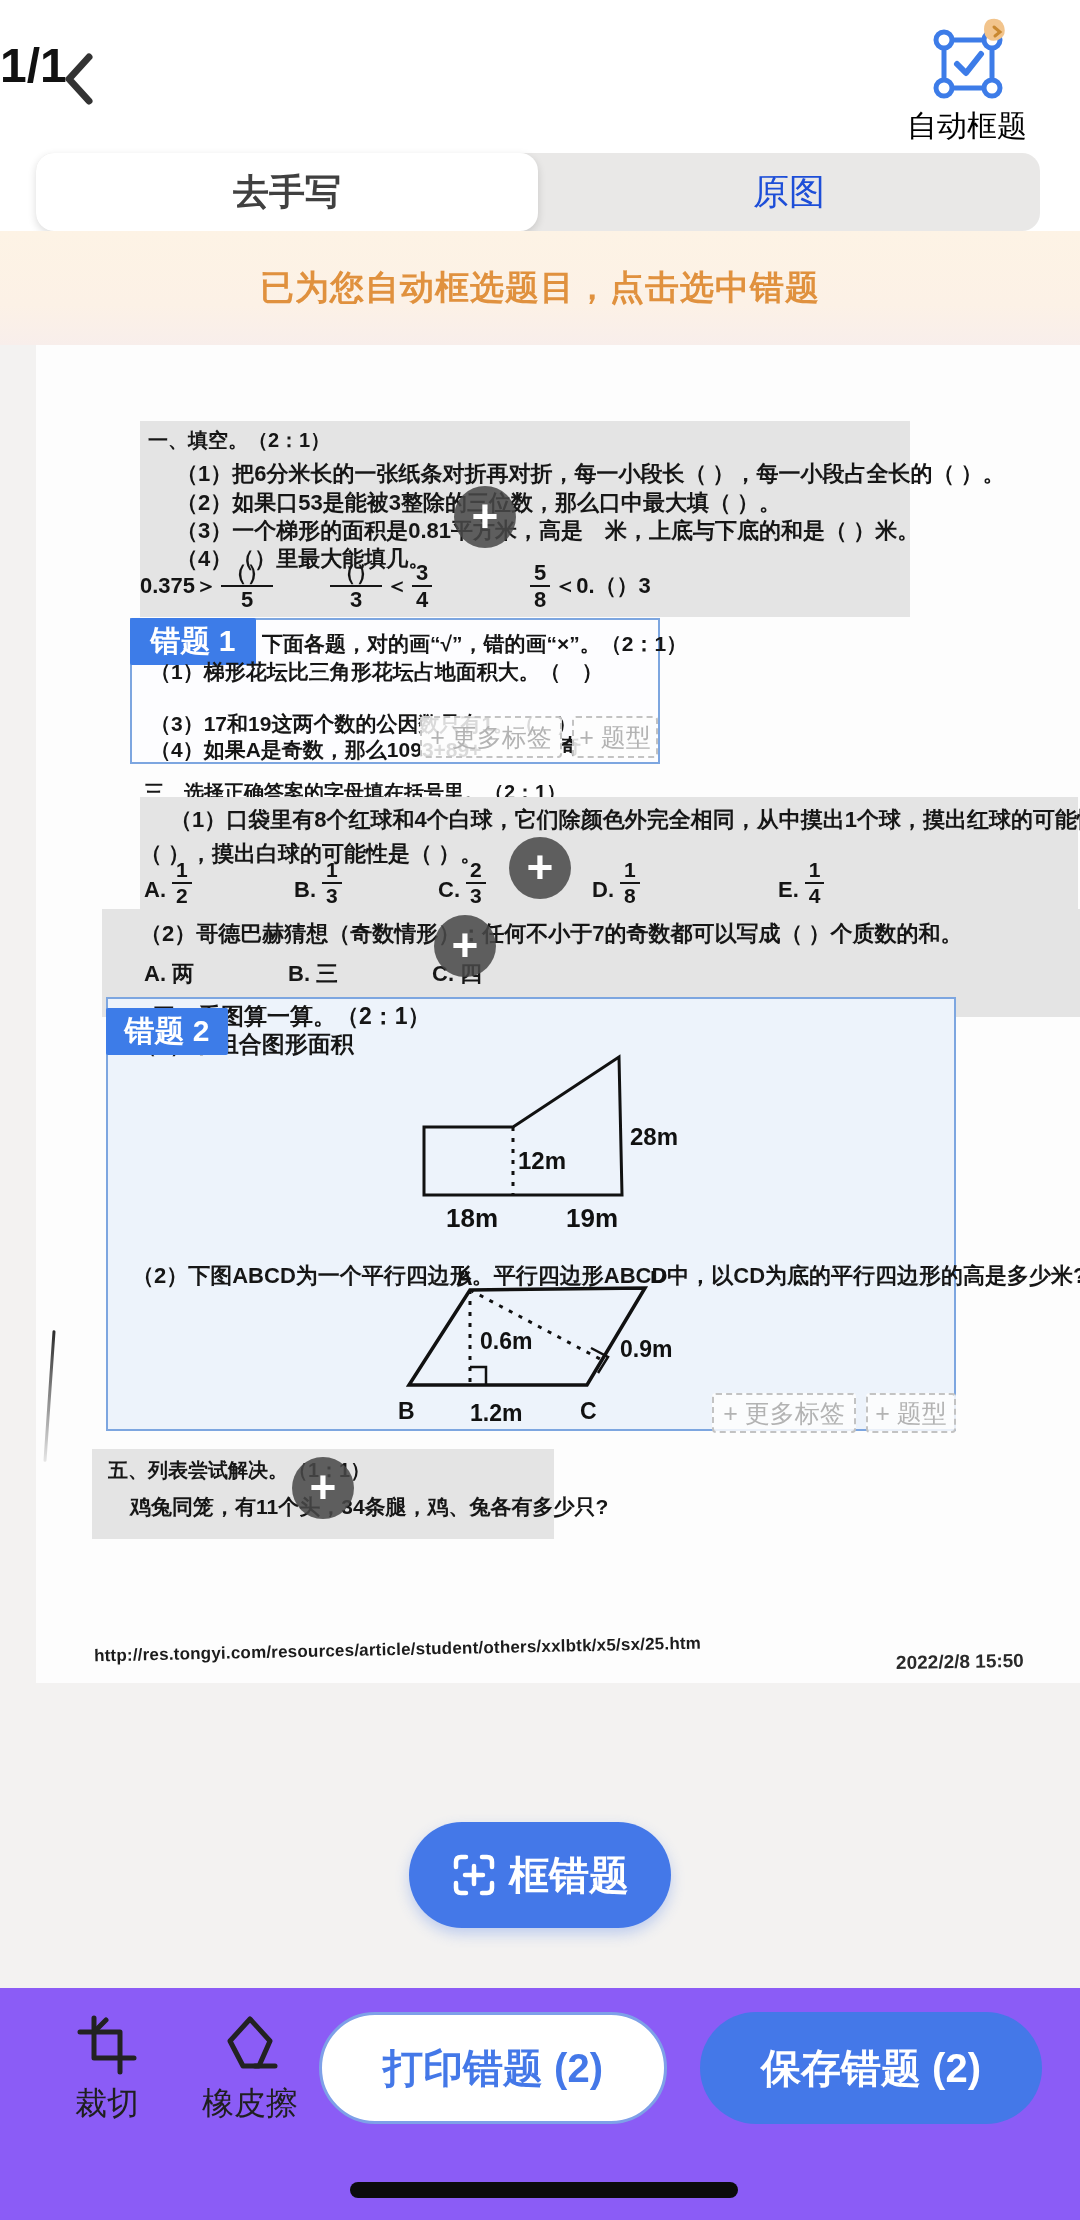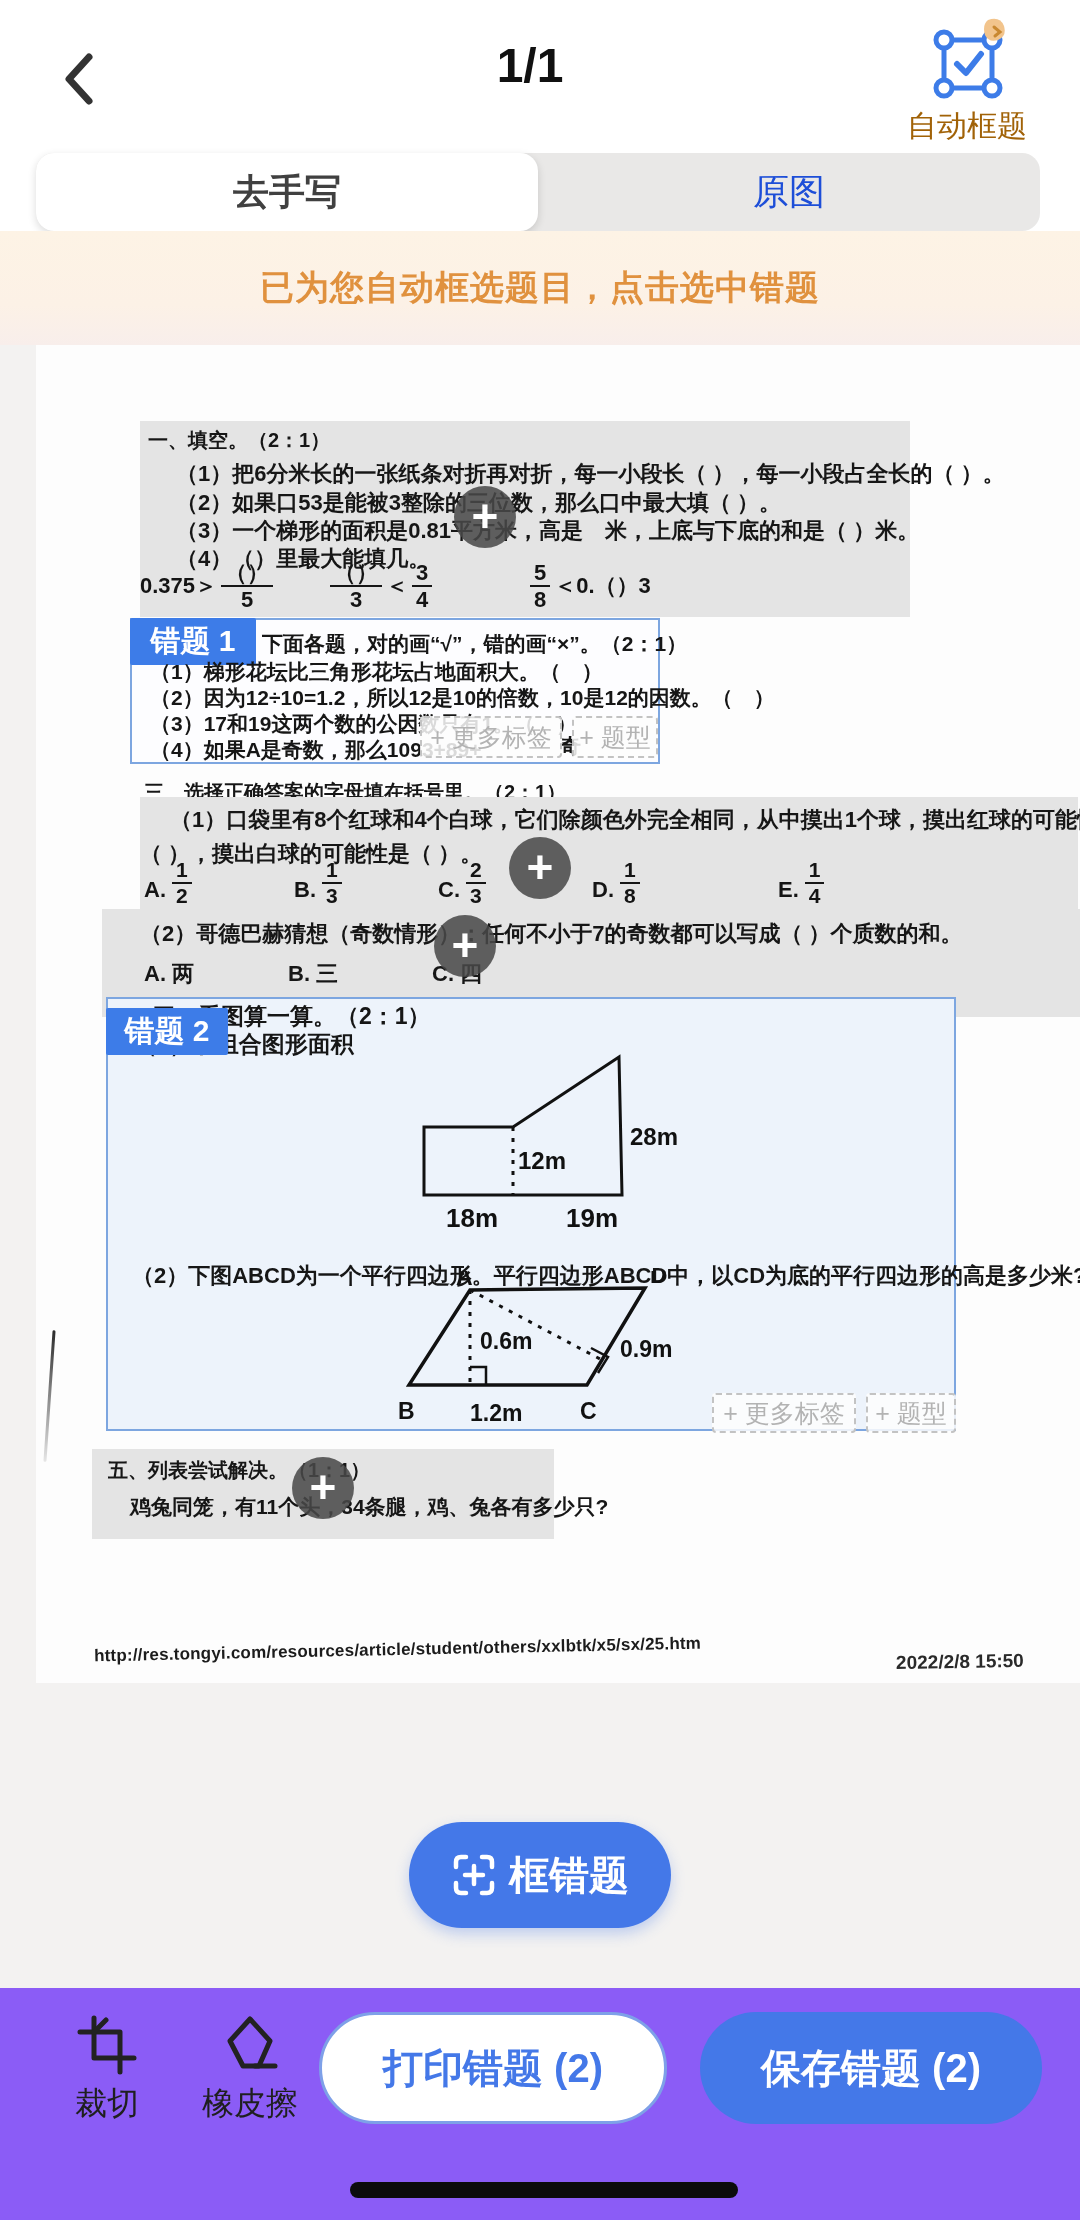--- a/index.html
+++ b/index.html
@@ -6,23 +6,23 @@
   body{
     width:1080px;height:2220px;position:relative;overflow:hidden;
     background:#f3f2f1;
     font-family:"Liberation Sans","DejaVu Sans",sans-serif;
     color:#141414;
   }
   .abs{position:absolute;}
   
   .header{left:0;top:0;width:1080px;height:231px;background:#ffffff;}
   .back-btn{left:44px;top:44px;width:70px;height:70px;display:flex;align-items:center;justify-content:center;}
-  .page-title{left:0;top:38px;width:1020px;text-align:center;font-size:48px;font-weight:700;color:#111;padding-left:20px;}
+  .page-title{left:0;top:38px;width:1020px;font-size:48px;font-weight:700;color:#111;}
   .autoframe{right:28px;top:18px;width:170px;height:135px;display:flex;flex-direction:column;align-items:center;}
-  .autoframe-label{font-size:30px;color:#a16207;margin-top:2px;}
+  .autoframe-label{font-size:30px;color:#000000;margin-top:2px;}
   
   .tabs{left:36px;top:153px;width:1004px;height:78px;background:#e9e8e7;border-radius:18px;}
   .tab{position:absolute;top:0;height:78px;width:502px;display:flex;align-items:center;justify-content:center;font-size:36px;}
   .tab-left{left:0;background:#ffffff;border-radius:18px;box-shadow:0 3px 8px rgba(0,0,0,.14);font-weight:700;color:#404040;}
   .tab-right{right:0;color:#1d4ed8;font-weight:500;}
   
   .notice{left:0;top:231px;width:1080px;height:114px;
     background:linear-gradient(180deg,#fdf3e5 0%,#fcf1e6 65%,#f8eeeb 100%);
     display:flex;align-items:center;justify-content:center;}
   .notice-text{font-size:34px;font-weight:600;color:#e0913e;letter-spacing:1px;}
@@ -137,21 +137,20 @@
         <span class="num">5</span>
         <span class="den">8</span>
       </span>
     <span>＜0.（）3</span>
   </div>
 
   <div class="abs mistake-box box1" style="left:94px;top:273px;width:530px;height:146px;">
     <div class="abs badge" style="left:-2px;top:-2px;width:126px;height:47px;">错题 1</div>
     <div class="abs ws t21" style="left:130px;top:10px;">下面各题，对的画“√”，错的画“×”。（2：1）</div>
     <div class="abs ws t21" style="left:18px;top:38px;">（1）梯形花坛比三角形花坛占地面积大。（　）</div>
-    <div class="abs ws t21" style="left:18px;top:64px;">（2）因为12÷10=1.2，所以12是10的倍数，10是12的因数。（　）</div>
     <div class="abs ws t21" style="left:18px;top:90px;">（3）17和19这两个数的公因数只有1。（　）</div>
     <div class="abs ws t21" style="left:18px;top:116px;">（4）如果A是奇数，那么1093+89+</div>
     <div class="abs ws t21" style="left:428px;top:112px;">奇</div>
     <div class="abs tag-btn" style="left:288px;top:96px;width:142px;height:42px;">+ 更多标签</div>
     <div class="abs tag-btn" style="left:440px;top:96px;width:86px;height:42px;">+ 题型</div>
   </div>
 
   <div class="abs ws ws-title" style="left:108px;top:434px;">三、选择正确答案的字母填在括号里。（2：1）</div>
   <div class="abs gray-block" style="left:104px;top:452px;width:938px;height:112px;"></div>
   <div class="abs gray-block" style="left:66px;top:564px;width:978px;height:108px;"></div>

